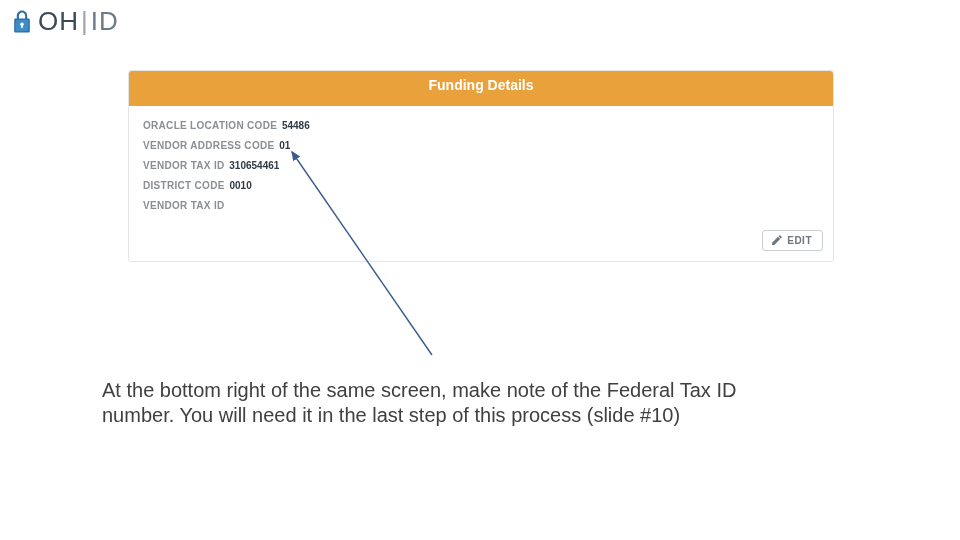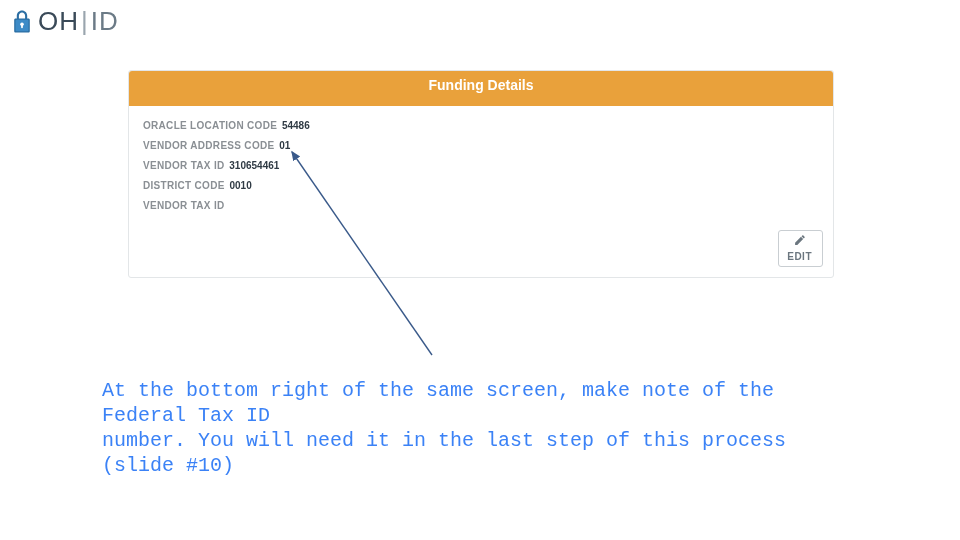--- a/index.html
+++ b/index.html
@@ -85,42 +85,41 @@
     border-radius: 3px;
     color: #6b767f;
     font-size: 10px;
     font-weight: 700;
     letter-spacing: 0.5px;
     padding: 4px 10px 4px 8px;
     display: inline-flex;
     align-items: center;
     gap: 5px;
     cursor: pointer;
-    flex-direction: column;
   }
   .edit-btn svg { display: block; }
 
   
   .arrow-layer {
     position: absolute;
     top: 0; left: 0;
     width: 960px; height: 540px;
     pointer-events: none;
   }
 
   
   .caption {
     position: absolute;
     top: 378px;
     left: 102px;
     width: 700px;
-    font-family: Liberation Mono, monospace;
+    font-family: Liberation Sans, sans-serif;
     font-size: 20px;
     line-height: 1.25;
-    color: #3b82f6;
+    color: #404040;
   }
 </style>
 </head>
 <body>
 
 <div class="logo">
   <span class="logo-icon">
     <svg width="20" height="26" viewBox="0 0 20 26">
       <path d="M10 1.5c-2.9 0-5.2 2.3-5.2 5.2v2.9h-1.3c-.7 0-1.3.6-1.3 1.3v11.3c0 .7.6 1.3 1.3 1.3h13c.7 0 1.3-.6 1.3-1.3V10.9c0-.7-.6-1.3-1.3-1.3h-1.3V6.7C15.2 3.8 12.9 1.5 10 1.5zm0 2.1c1.7 0 3.1 1.4 3.1 3.1v2.9H6.9V6.7c0-1.7 1.4-3.1 3.1-3.1z" fill="#2b6ea3"></path>
       <rect x="3.5" y="10.8" width="13" height="11.5" rx="1" fill="#3d8bc7"></rect>

